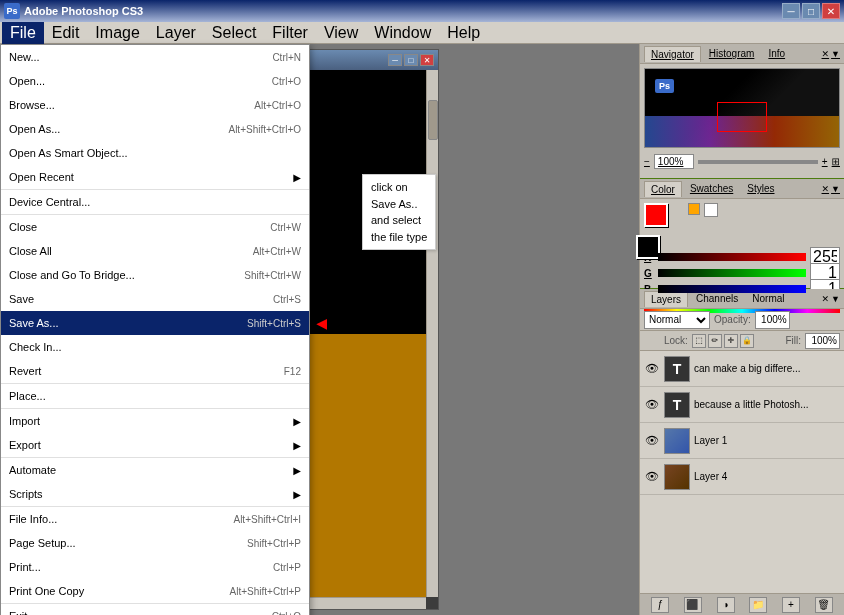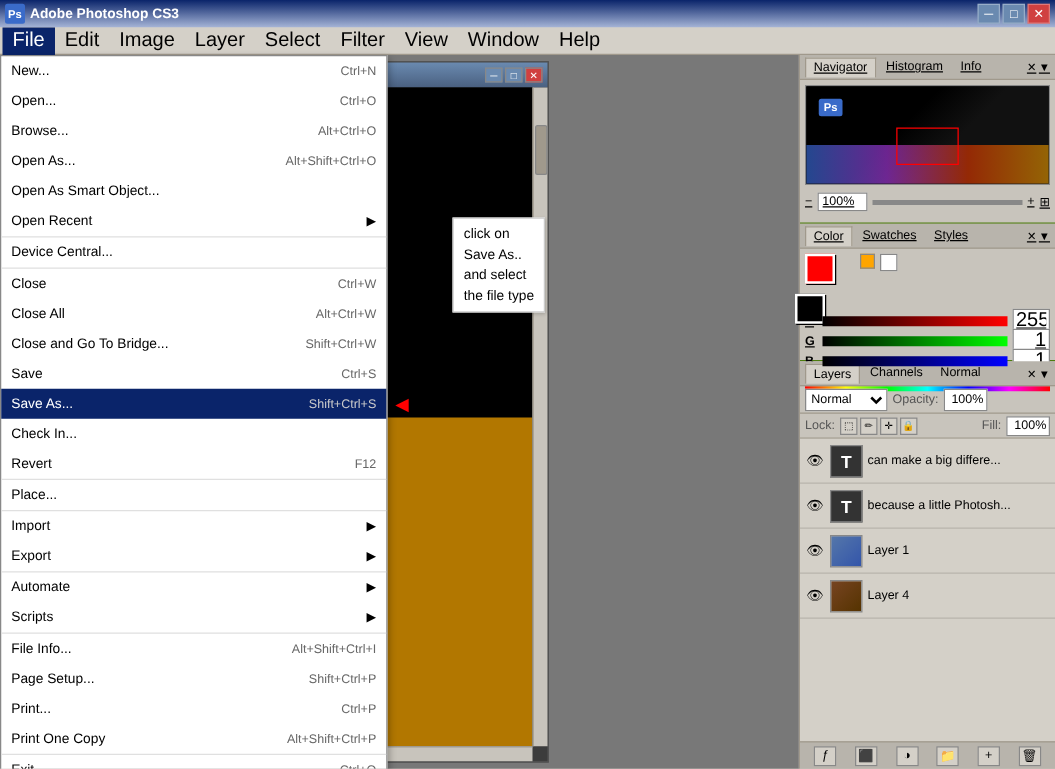--- a/index.html
+++ b/index.html
@@ -76,21 +76,21 @@
     .color-value { width: 30px; background: white; border: 1px solid #888; text-align: right; padding: 0 2px; font-size: 16px; }
     .color-spectrum { height: 12px; margin: 2px 4px; background: linear-gradient(to right, #ff0000, #ffff00, #00ff00, #00ffff, #0000ff, #ff00ff, #ff0000); }
 
     
     .layers-section { flex: 1; min-height: 0; display: flex; flex-direction: column; }
     .layers-blend { display: flex; align-items: center; padding: 2px 4px; gap: 4px; font-size: 10px; height: 22px; border-bottom: 1px solid #a0998c; }
     .blend-select { width: 66px; background: white; border: 1px solid #888; font-size: 10px; height: 18px; }
     .opacity-label { color: #555; }
     .opacity-value { width: 35px; background: white; border: 1px solid #888; font-size: 10px; height: 18px; text-align: right; padding: 0 2px; }
     .layers-lock { display: flex; align-items: center; padding: 2px 4px; gap: 4px; font-size: 10px; height: 20px; border-bottom: 1px solid #a0998c; }
-    .lock-label { color: #555; }
+    .lock-label { color: #555; margin-left: 20px; }
     .lock-icons { display: flex; gap: 2px; }
     .lock-icon { width: 14px; height: 14px; background: #d4d0c8; border: 1px solid #888; display: flex; align-items: center; justify-content: center; font-size: 8px; cursor: pointer; }
     .fill-label { margin-left: auto; color: #555; }
     .fill-value { width: 35px; background: white; border: 1px solid #888; font-size: 10px; height: 16px; text-align: right; padding: 0 2px; }
     .layers-list { flex: 1; overflow-y: auto; background: #d4d0c8; }
     .layer-row { height: 36px; display: flex; align-items: center; padding: 0 4px; gap: 4px; border-bottom: 1px solid #b8b4ac; cursor: pointer; }
     .layer-vis { width: 16px; height: 16px; display: flex; align-items: center; justify-content: center; font-size: 11px; cursor: pointer; }
     .layer-thumb { width: 26px; height: 26px; border: 1px solid #888; background: #555; display: flex; align-items: center; justify-content: center; font-size: 14px; font-weight: bold; color: white; }
     .layer-thumb.text { background: #333; }
     .layer-thumb.img1 { background: linear-gradient(135deg, #5577aa, #3355aa); }

